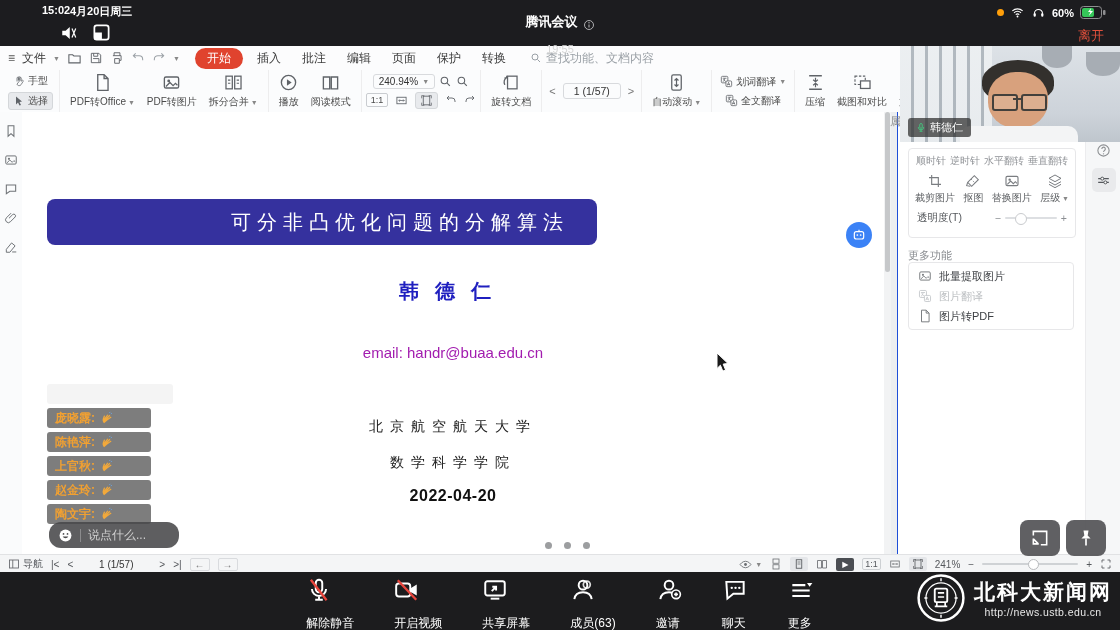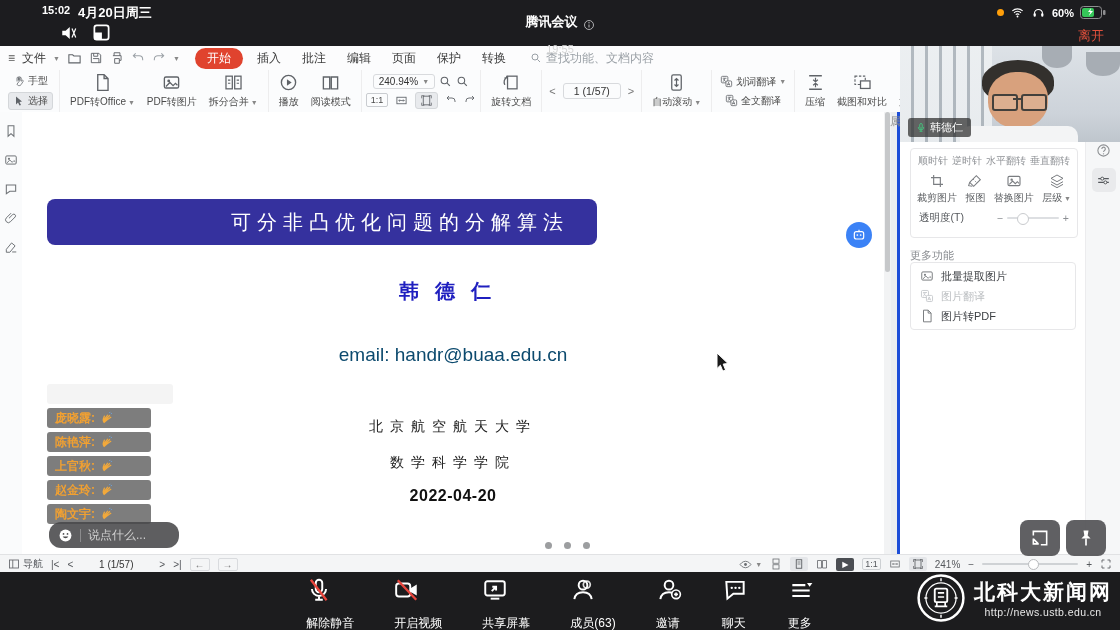--- a/index.html
+++ b/index.html
@@ -3,21 +3,21 @@
 <meta charset="utf-8">
 <style>
   html,body{margin:0;padding:0;background:#000;}
   #stage{position:relative;width:1120px;height:630px;background:#1b1b1d;overflow:hidden;
          font-family:"Liberation Sans","DejaVu Sans",sans-serif;-webkit-font-smoothing:antialiased;}
   svg{display:block;}
   .ic{flex:none;}
   
   .topbar{position:absolute;left:0;top:0;right:0;height:46px;background:#1c1c1f;color:#fff;z-index:60;}
   .t-time{position:absolute;left:42px;top:4px;font-size:11px;font-weight:bold;}
-  .t-date{position:absolute;left:78px;top:4px;font-size:13px;font-weight:bold;text-align:right;}
+  .t-date{position:absolute;left:70px;top:4px;font-size:11px;font-weight:bold;text-align:right;}
   .t-spk{position:absolute;left:58px;top:24px;}
   .t-layout{position:absolute;left:92px;top:23px;}
   .t-center{position:absolute;left:0;right:0;top:12px;text-align:center;}
   .t-title{font-size:13px;font-weight:bold;display:inline-flex;align-items:flex-end;gap:5px;}
   .t-dur{font-size:11px;color:#d6d6d6;margin-top:12px;}
   .t-right{position:absolute;right:14px;top:6px;display:flex;align-items:center;gap:6px;font-size:11px;font-weight:bold;}
   .t-dot{width:7px;height:7px;border-radius:50%;background:#ff9f0a;}
   .t-leave{position:absolute;right:16px;top:27px;color:#e0503c;font-size:13px;cursor:pointer;}
   
   .pdfwin{position:absolute;left:0;top:46px;right:0;height:508px;background:#fff;}
@@ -46,40 +46,40 @@
   .lsidebar{position:absolute;left:0;top:0;bottom:0;width:22px;background:#fafbfc;border-right:1px solid #ececec;
             display:flex;flex-direction:column;align-items:center;padding-top:12px;gap:15px;color:#6f7377;}
   .page{position:absolute;left:22px;top:0;width:862px;bottom:0;background:#fff;overflow:hidden;}
   .vscroll{position:absolute;left:884px;top:0;bottom:0;width:7px;background:#f2f3f4;}
   .vthumb{position:absolute;left:1px;top:0;width:5px;height:160px;border-radius:3px;background:#c6c8ca;}
   .banner{position:absolute;left:25px;top:87px;width:550px;height:46px;background:#35319e;border-radius:8px;
           color:#fff;display:flex;align-items:center;justify-content:flex-end;padding-right:28px;box-sizing:border-box;
           font-family:"Liberation Serif","DejaVu Serif",serif;font-size:20px;letter-spacing:6px;}
   .slidetext{position:absolute;left:0;width:862px;text-align:center;}
   .author{top:166px;color:#1f1fbf;font-size:20px;font-weight:bold;letter-spacing:16px;font-family:"Liberation Serif","DejaVu Serif",serif;}
-  .email{top:232px;color:#0c4a6e;font-size:19px;}
+  .email{top:232px;color:#a21caf;font-size:15px;}
   .org{color:#222;font-family:"Liberation Serif","DejaVu Serif",serif;font-size:14px;letter-spacing:7px;}
   .org1{top:306px;}.org2{top:342px;}
   .sdate{top:375px;color:#111;font-size:16px;font-weight:bold;letter-spacing:.5px;}
   .dots3{position:absolute;left:523px;top:430px;display:flex;gap:12px;}
   .dots3 i{width:7px;height:7px;border-radius:50%;background:#9c9ea0;}
   
   .chatstack{position:absolute;left:25px;top:272px;display:flex;flex-direction:column;gap:4px;}
   .cbub{height:20px;border-radius:3px;background:rgba(96,96,96,.82);display:flex;align-items:center;
         gap:5px;padding:0 8px;width:max-content;min-width:88px;}
   .cbub .cname{color:#f0a032;font-size:12px;font-weight:bold;}
   .cbub.faded{background:rgba(230,230,230,.45);}
   .clap{font-size:12px;color:#f6b23c;line-height:1;display:flex;align-items:center;gap:1px;}
   .chatinput{position:absolute;left:27px;top:410px;width:112px;height:26px;border-radius:12px;
              background:rgba(72,72,74,.88);display:flex;align-items:center;gap:7px;padding:0 9px;}
   .chatinput .ph{color:#cfcfcf;font-size:12px;white-space:nowrap;}
   .cisep{width:1px;height:13px;background:#8b8b8d;}
   
   .pdivider{position:absolute;left:891px;top:0;bottom:0;width:6px;background:#eceef0;}
-  .panel{position:absolute;left:897px;top:0;width:188px;bottom:0;background:#fff;border-left:3px solid #1d4ed8;font-size:10.5px;color:#555;}
+  .panel{position:absolute;left:897px;top:0;width:188px;bottom:0;background:#fff;border-left:1px solid #1d4ed8;font-size:10.5px;color:#555;}
   .toolbox{position:absolute;left:10px;top:36px;width:166px;height:88px;border:1px solid #e7e7e9;border-radius:4px;}
   .rotrow{display:flex;justify-content:space-between;padding:5px 7px 0 7px;color:#8f9296;font-size:10px;}
   .imgrow{display:flex;justify-content:space-between;padding:5px 6px 0 6px;}
   .pcell{display:flex;flex-direction:column;align-items:center;gap:2px;color:#5a5d60;font-size:10px;}
   .oprow{display:flex;align-items:center;justify-content:space-between;padding:6px 8px 0 8px;color:#55585c;font-size:10.5px;}
   .slider{display:flex;align-items:center;gap:4px;color:#8b8e92;}
   .strack{width:52px;height:2px;background:#dddfe2;border-radius:2px;position:relative;}
   .sknob{position:absolute;left:10px;top:-4px;width:10px;height:10px;border-radius:50%;background:#fff;border:1px solid #c9cbce;}
   .moretitle{position:absolute;left:10px;top:136px;color:#8a8d91;font-size:11px;}
   .morebox{position:absolute;left:10px;top:150px;width:166px;height:68px;border:1px solid #e7e7e9;border-radius:4px;

